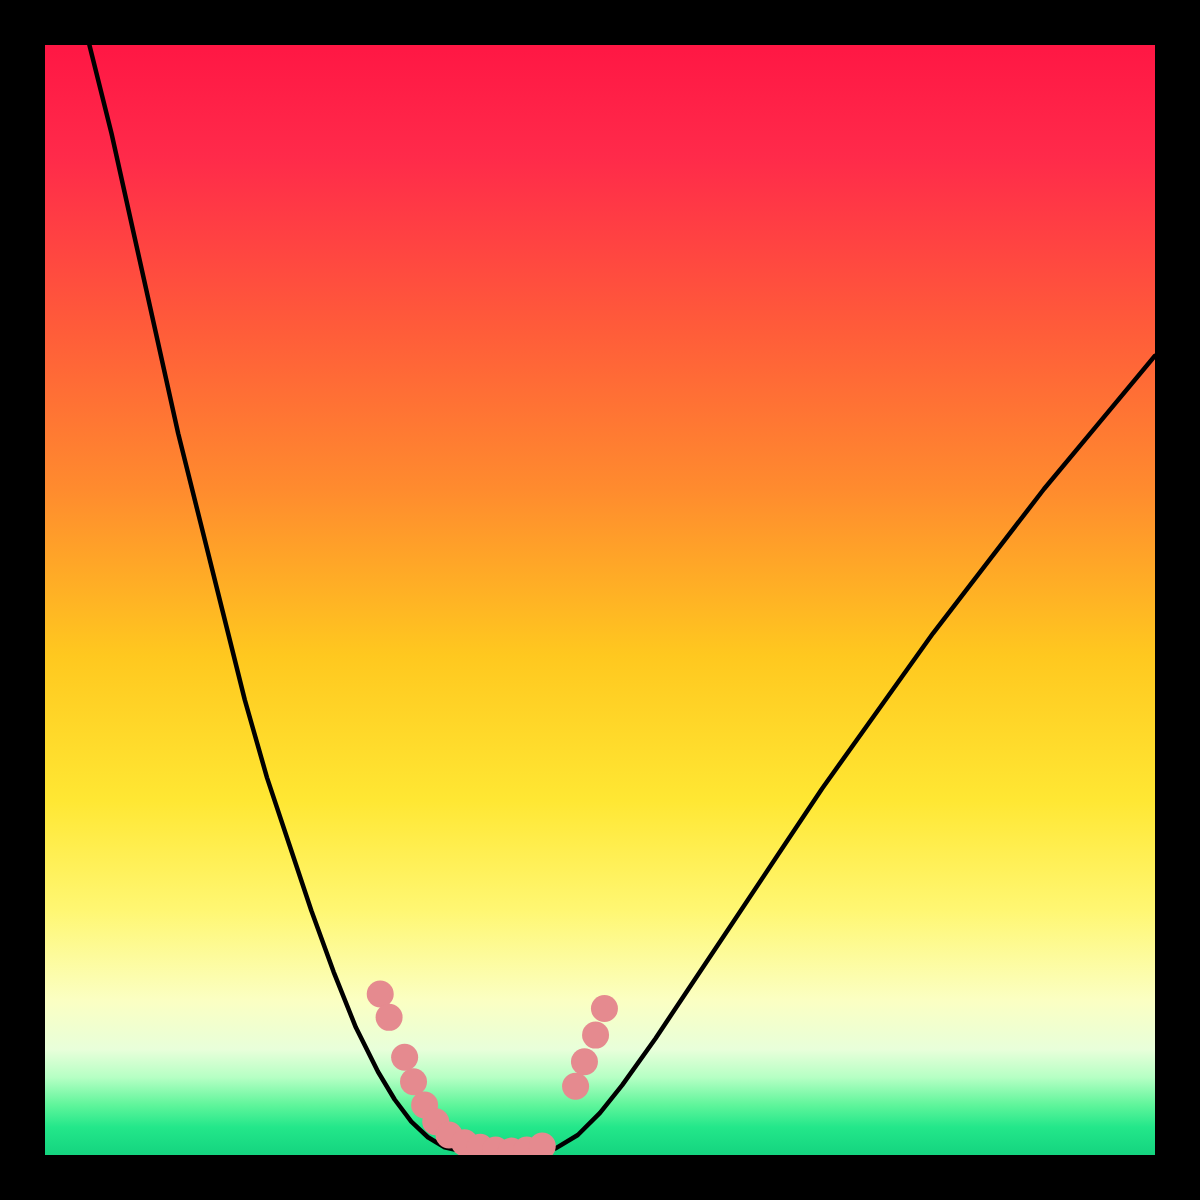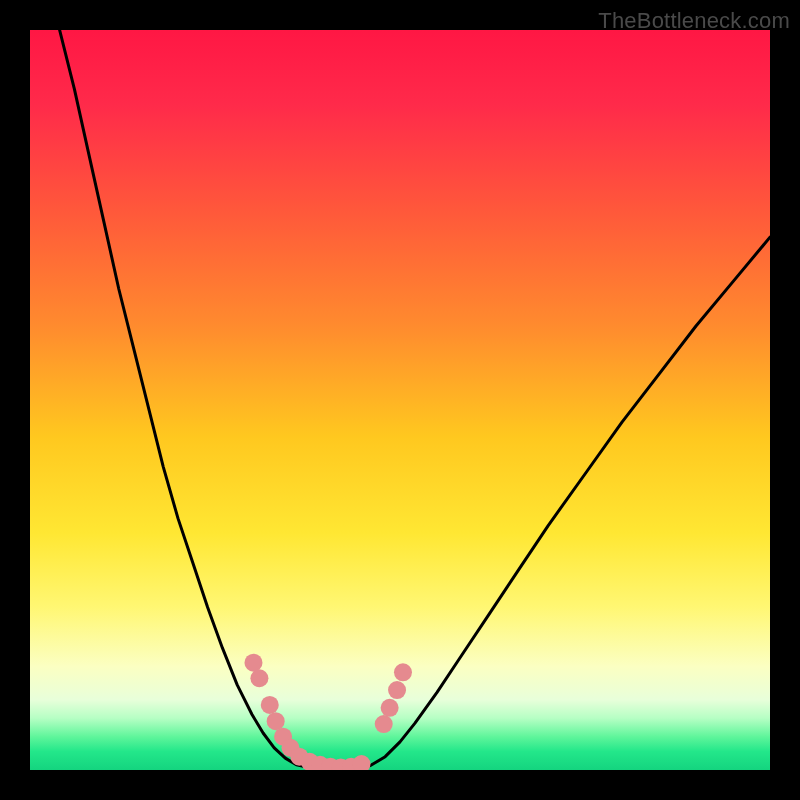--- a/index.html
+++ b/index.html
@@ -87,14 +87,13 @@
         <circle cx="300.44" cy="736.67" r="9" fill="#e58a8f"></circle>
         <circle cx="310.80" cy="737.41" r="9" fill="#e58a8f"></circle>
         <circle cx="321.16" cy="736.67" r="9" fill="#e58a8f"></circle>
         <circle cx="331.52" cy="734.08" r="9" fill="#e58a8f"></circle>
         <circle cx="353.72" cy="694.12" r="9" fill="#e58a8f"></circle>
         <circle cx="359.64" cy="677.84" r="9" fill="#e58a8f"></circle>
         <circle cx="367.04" cy="660.08" r="9" fill="#e58a8f"></circle>
         <circle cx="372.96" cy="642.32" r="9" fill="#e58a8f"></circle>
       </svg>
   </div>
-  <div class="watermark">TheBottleneck.com</div>
 </div>
 
 </body></html>

